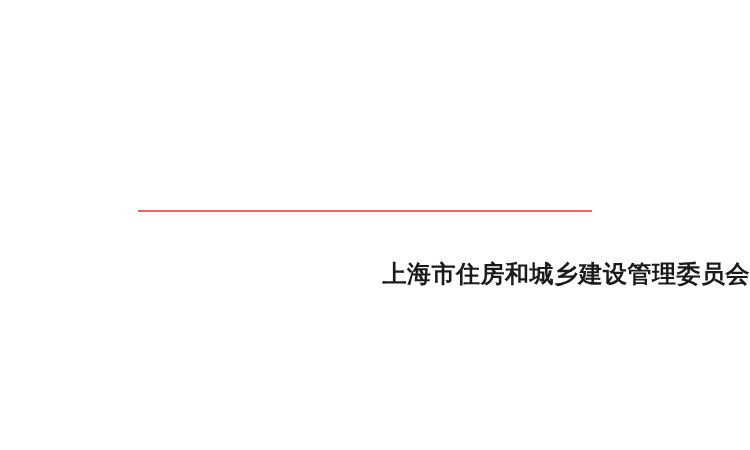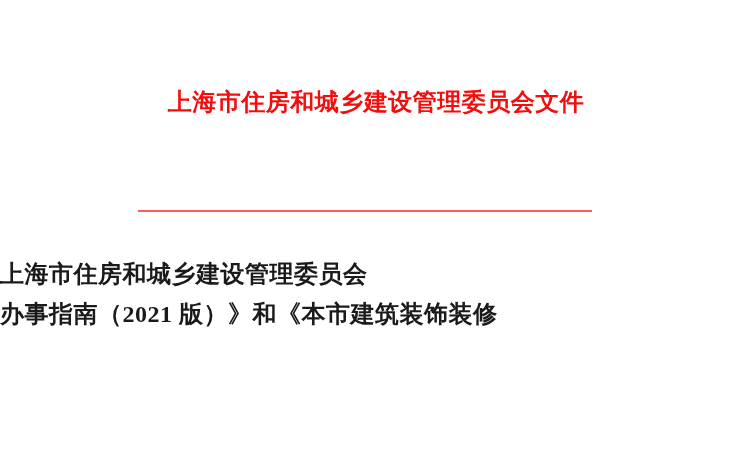--- a/index.html
+++ b/index.html
@@ -42,38 +42,36 @@
     top: 210px;
     left: 138px;
     width: 454px;
     height: 2px;
   }
   .notice-title {
     position: absolute;
     top: 254px;
     left: 0;
     width: 750px;
-    text-align: left;
+    text-align: right;
     font-size: 24px;
     line-height: 40px;
     font-weight: 700;
     letter-spacing: 0.5px;
   }
   .notice-title .line {
     white-space: nowrap;
   }
 </style>
 </head>
 <body>
 
 <div class="page">
 
-  <div class="header-title" style="color: rgb(244, 13, 13);">上海市住房和城乡建设管理委员会文件</div>
 
 
   <div class="red-rule" style="background: rgb(242, 96, 95);"></div>
 
   <div class="notice-title" style="color: rgb(26, 26, 26);">
     <div class="line">上海市住房和城乡建设管理委员会</div>
-    <div class="line">办事指南（2021 版）》和《本市建筑装饰装修</div>
   </div>
 
 </div>
 
 </body></html>

